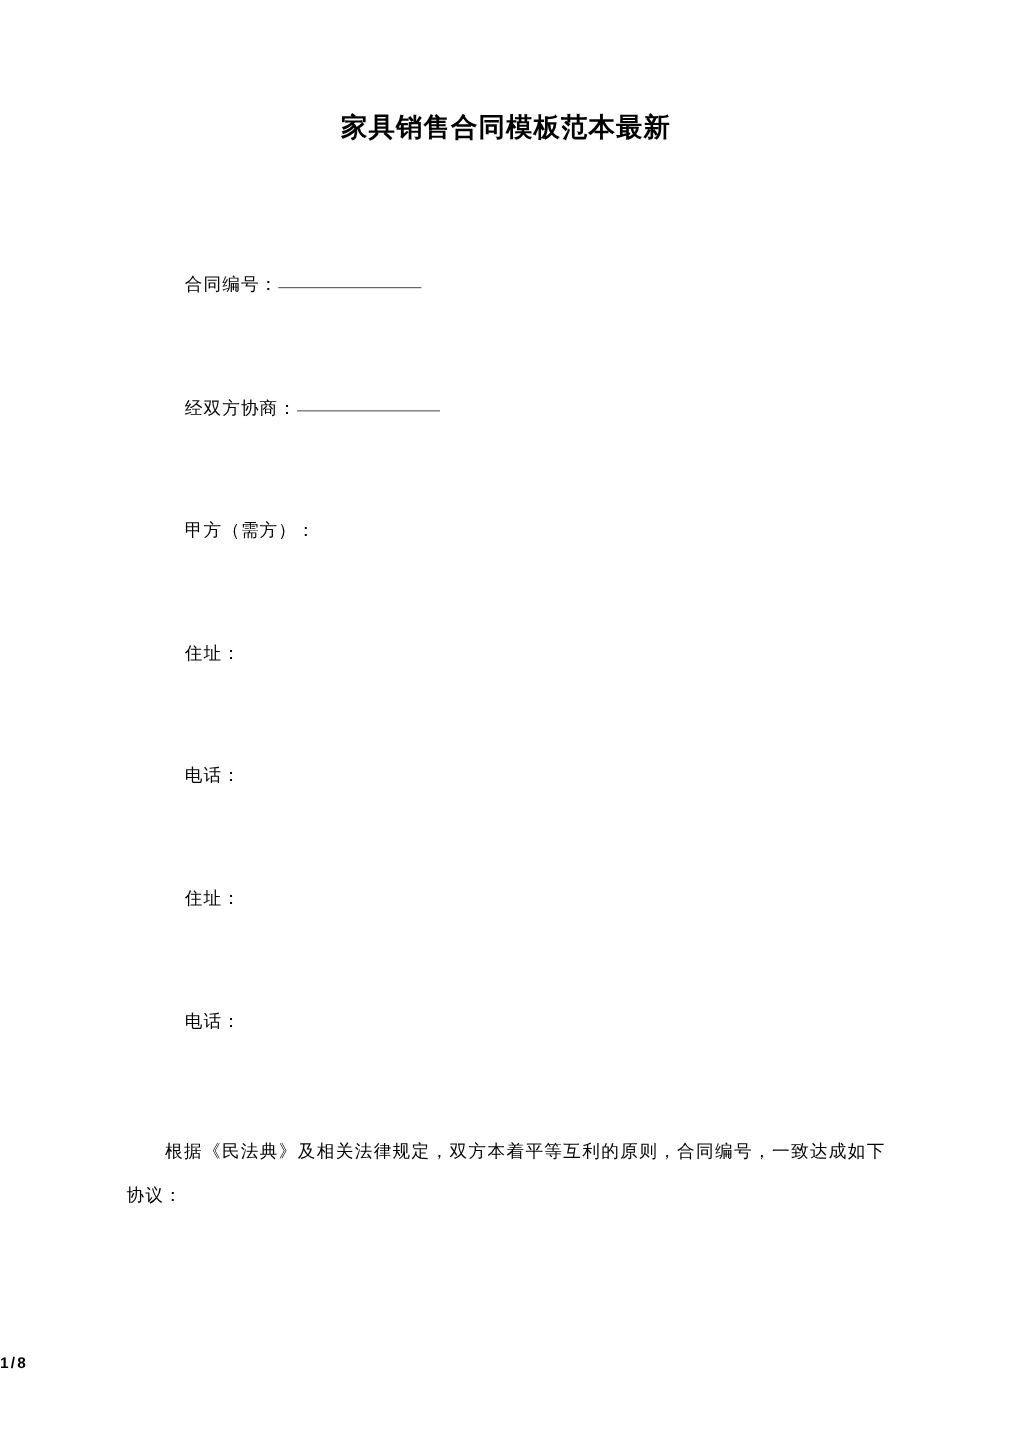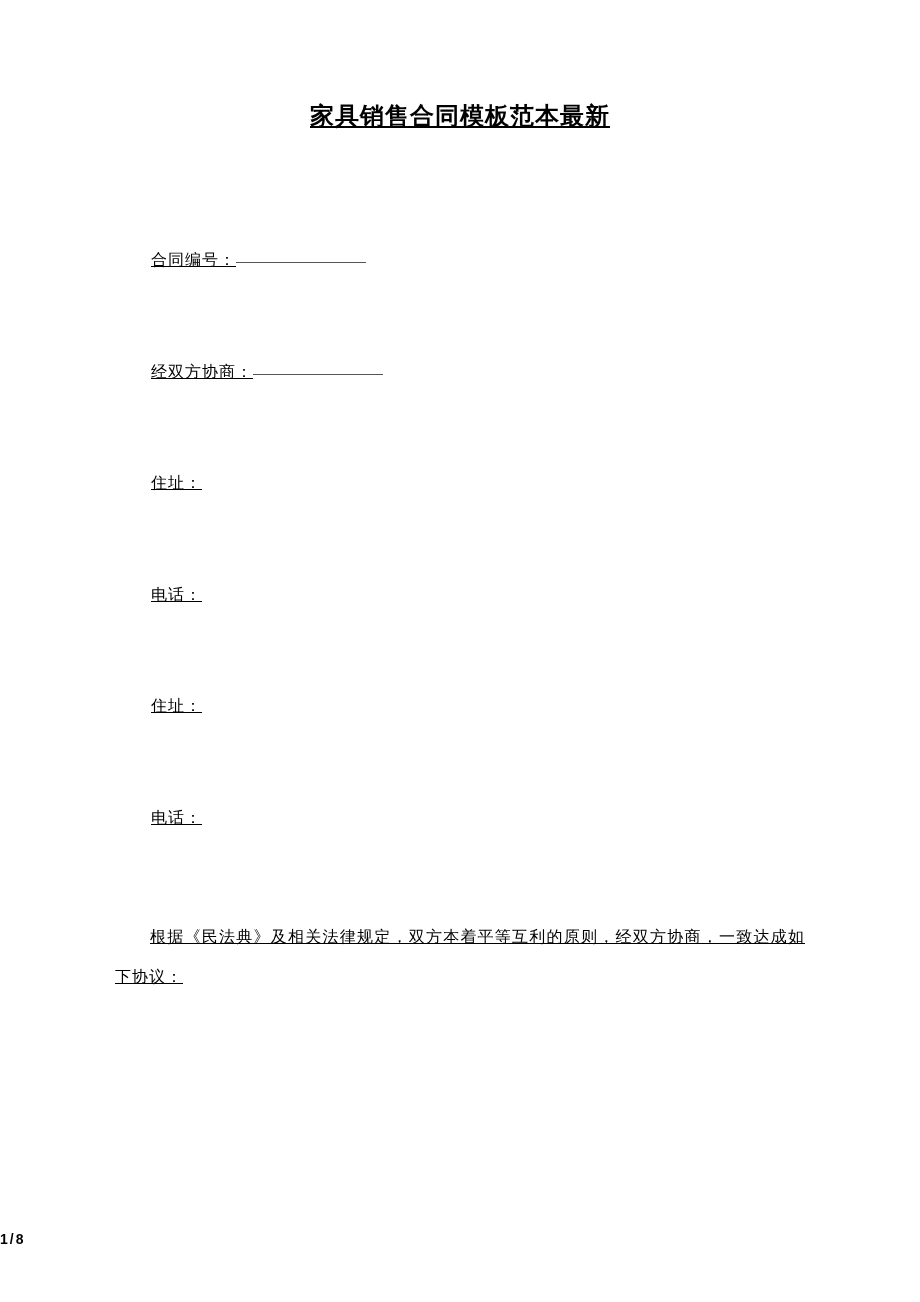--- a/index.html
+++ b/index.html
@@ -12,33 +12,32 @@
       font-family: "SimSun", "宋体", serif;
       width: 920px;
       height: 1302px;
       position: relative;
       color: #000000;
     }
     .page {
       padding: 100px 115px 92px 115px;
       height: 100%;
       position: relative;
-      text-decoration: underline;
     }
     .title {
       font-family: "SimHei", "黑体", sans-serif;
       font-weight: bold;
       font-size: 24px;
       text-align: center;
       margin-bottom: 115px;
       letter-spacing: 1px;
     }
     .field-line {
       font-size: 16px;
-      margin-left: 36px;
+      margin-left: 53px;
       margin-bottom: 86px;
       letter-spacing: 1px;
       line-height: 1.6;
     }
     .field-line .underline {
       display: inline-block;
       border-bottom: 1px solid #555;
       min-width: 130px;
       height: 1em;
       vertical-align: baseline;
@@ -75,37 +74,40 @@
   <h1 class="title">家具销售合同模板范本最新</h1>
 
   <div class="field-line">
     <span>合同编号：</span><span class="underline"></span>
   </div>
 
   <div class="field-line">
     <span>经双方协商：</span><span class="underline"></span>
   </div>
 
+  <div class="field-line">
+    <span>甲方（需方）：</span>
+  </div>
 
   <div class="field-line">
     <span>住址：</span>
   </div>
 
   <div class="field-line">
     <span>电话：</span>
   </div>
 
 
   <div class="field-line">
     <span>住址：</span>
   </div>
 
   <div class="field-line">
     <span>电话：</span>
   </div>
 
-  <p class="body-text">根据《民法典》及相关法律规定，双方本着平等互利的原则，经双方协商，一致达成如下协议：</p>
+  <p class="body-text">根据《民法典》及相关法律规定，双方本着平等互利的原则，合同编号，一致达成如下协议：</p>
 
   <div class="page-number">
     <span>1</span><span class="sep">/</span><span>8</span>
   </div>
 
 </div>
 
 </body></html>

